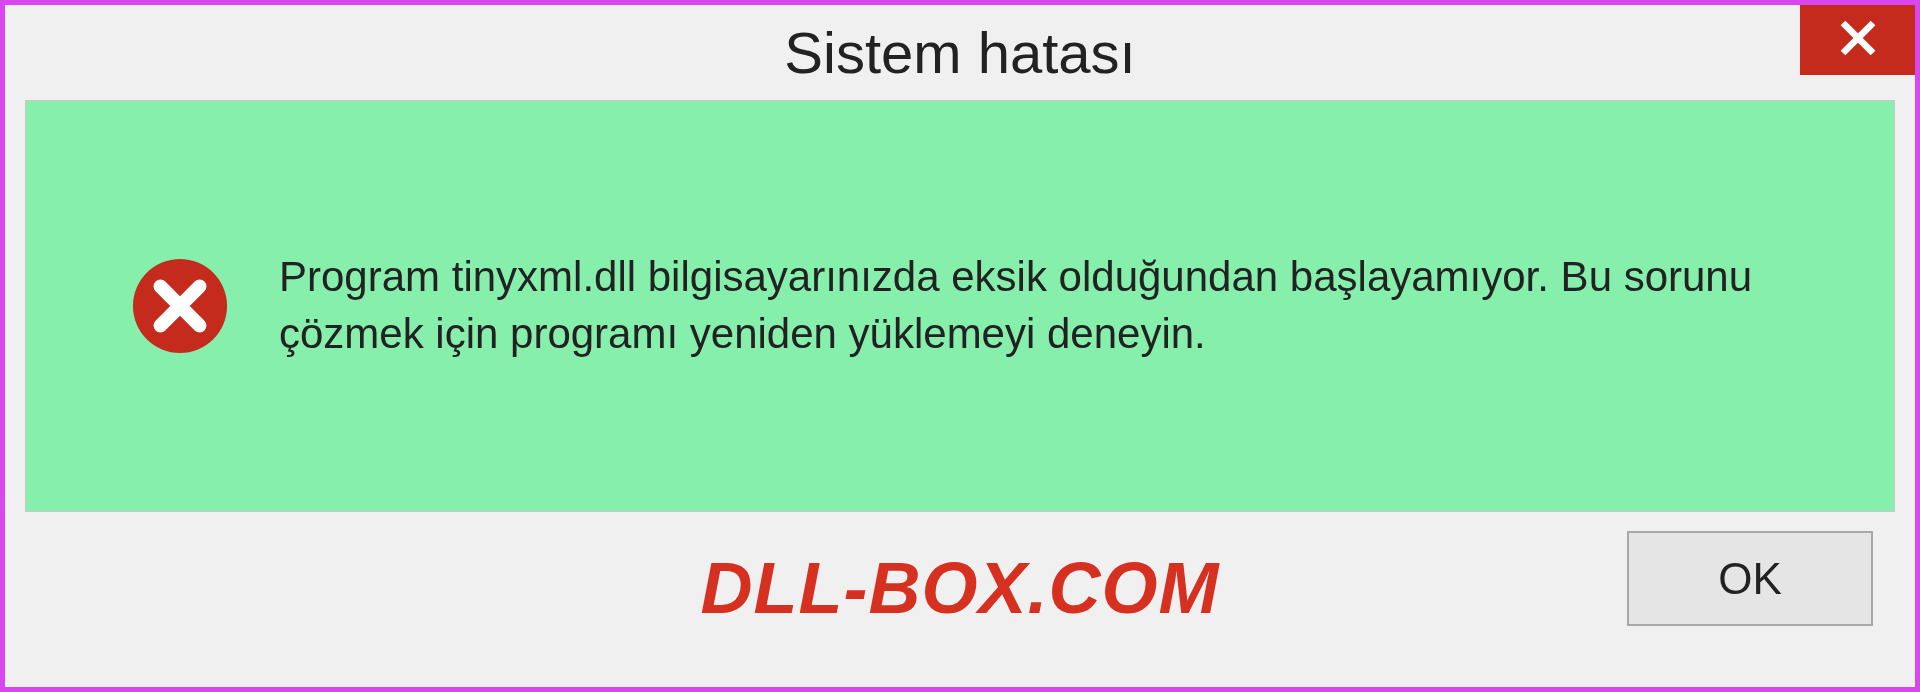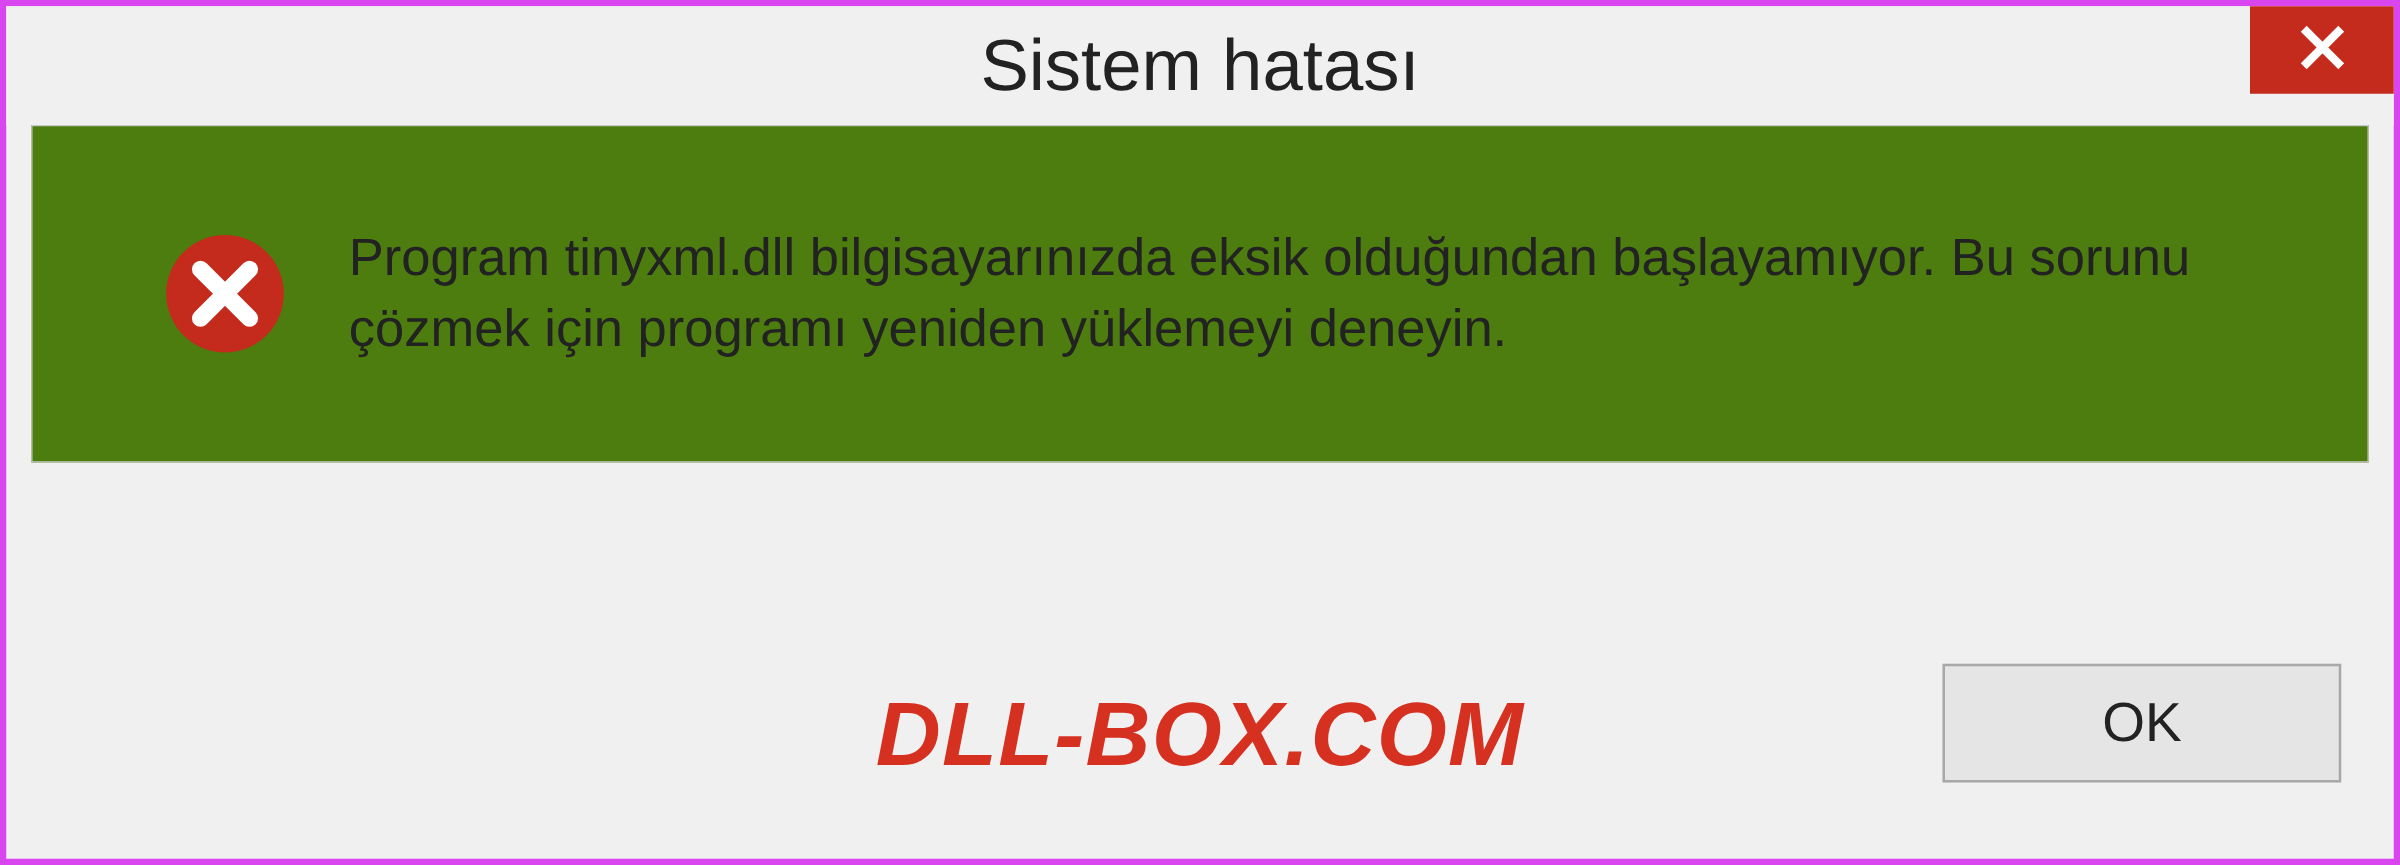--- a/index.html
+++ b/index.html
@@ -45,23 +45,23 @@
       align-items: center;
       justify-content: center;
       cursor: pointer;
     }
     .close-button svg {
       width: 38px;
       height: 38px;
     }
     .content-panel {
       margin: 0 20px 18px 20px;
-      background: #4d7c0f;
+      background: #86efac;
       border: 1px solid #c8c8c8;
-      height: 270px;
+      height: 412px;
       display: flex;
       align-items: center;
       padding: 40px 80px 40px 105px;
     }
     .error-icon {
       flex-shrink: 0;
       width: 98px;
       height: 98px;
       margin-right: 50px;
     }
@@ -92,21 +92,21 @@
       transform: translateX(-50%);
       bottom: 58px;
       font-size: 72px;
       font-weight: 900;
       font-style: italic;
       color: #d63020;
       letter-spacing: 1px;
       font-family: Arial, sans-serif;
     }
     .ok-button {
-      width: 319px;
+      width: 246px;
       height: 95px;
       background: #e5e5e5;
       border: 2px solid #a8a8a8;
       font-size: 44px;
       color: #222;
       cursor: pointer;
       font-family: inherit;
       display: flex;
       align-items: center;
       justify-content: center;

